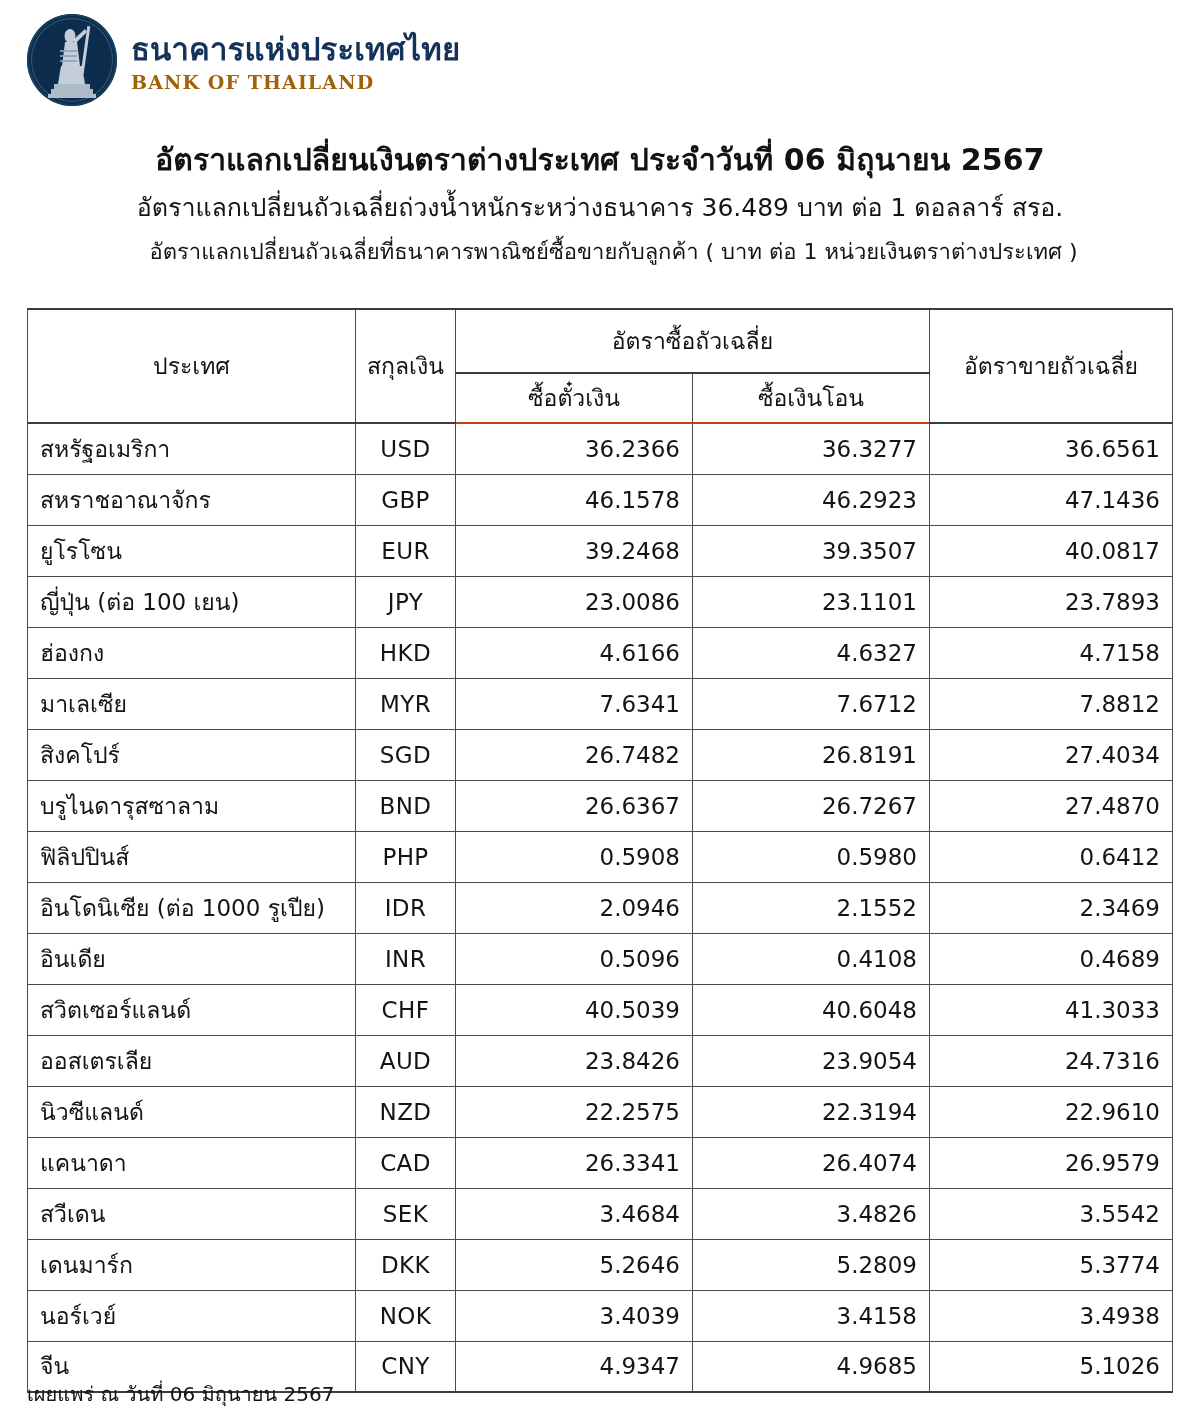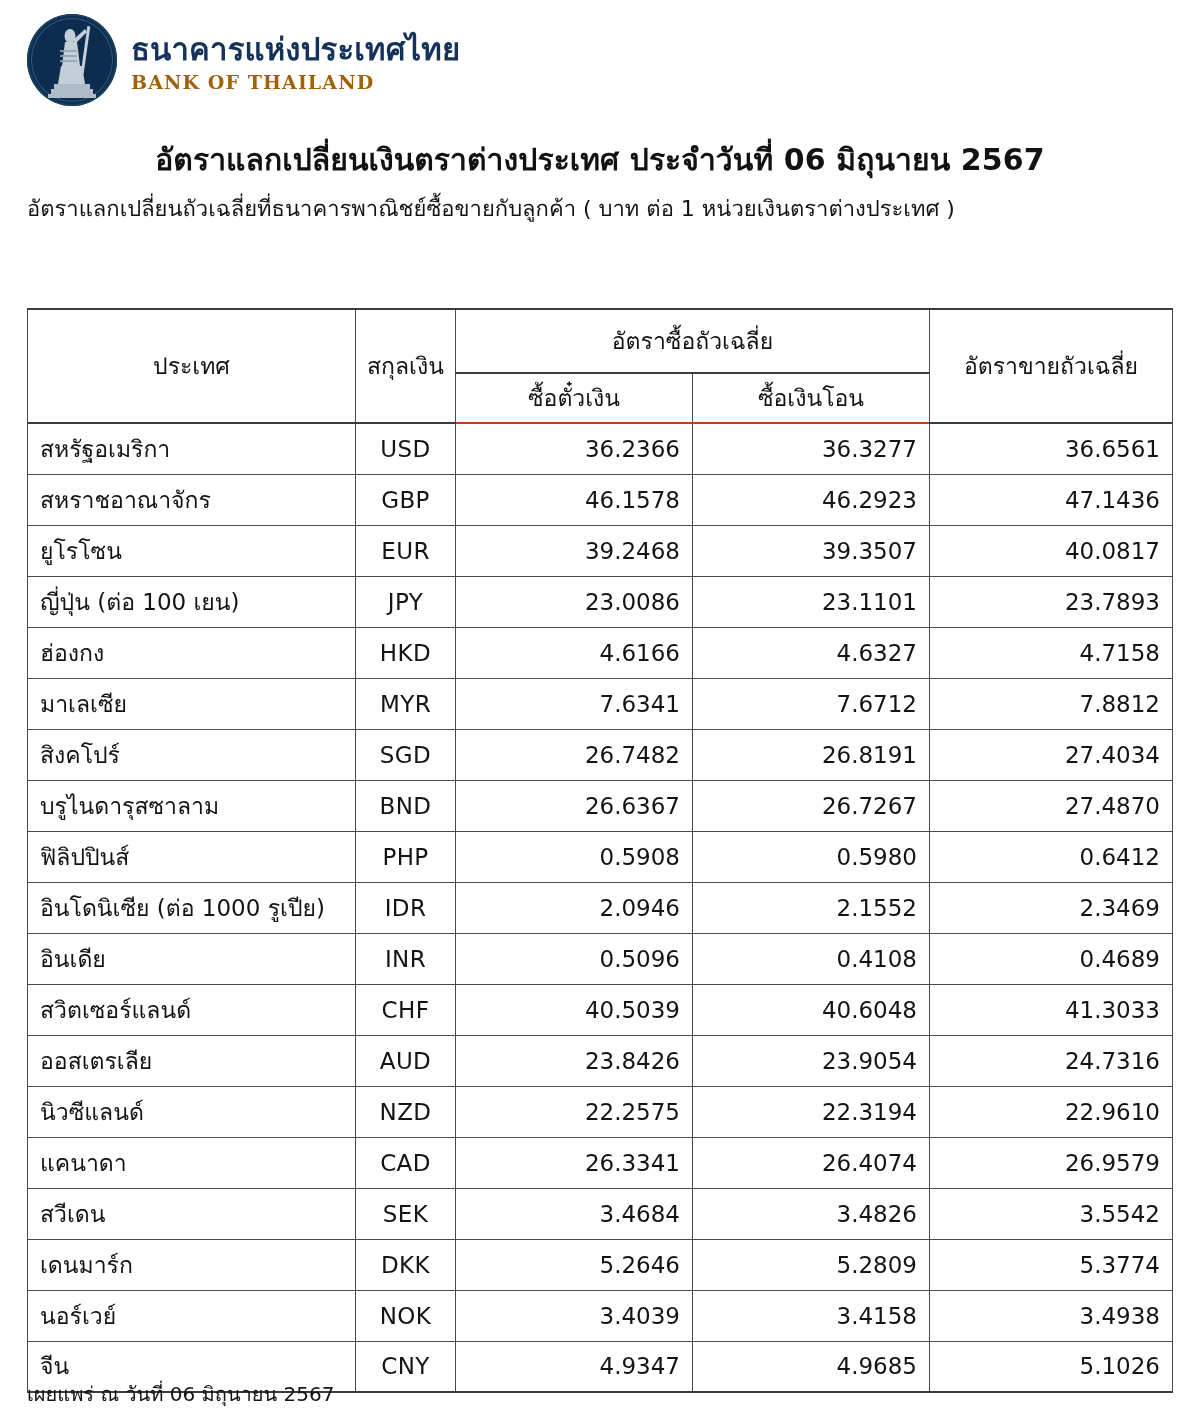--- a/index.html
+++ b/index.html
@@ -86,21 +86,21 @@
   }
   .title-2 {
     text-align: center;
     font-size: 25px;
     font-weight: 400;
     color: #141414;
     margin-top: 10px;
     line-height: 1.35;
   }
   .title-3 {
-    text-align: left;
+    text-align: center;
     font-size: 22px;
     font-weight: 400;
     color: #141414;
     margin-top: 14px;
     padding-left: 27px;
     line-height: 1.3;
   }
 
   
   .table-wrap {
@@ -201,20 +201,21 @@
       </svg>
     </div>
     <div class="wordmark">
       <div class="th">ธนาคารแห่งประเทศไทย</div>
       <div class="en">BANK OF THAILAND</div>
     </div>
   </div>
 
   <div class="title-block">
     <div class="title-1">อัตราแลกเปลี่ยนเงินตราต่างประเทศ ประจำวันที่ 06 มิถุนายน 2567</div>
+    <div class="title-2">อัตราแลกเปลี่ยนถัวเฉลี่ยถ่วงน้ำหนักระหว่างธนาคาร 36.489 บาท ต่อ 1 ดอลลาร์ สรอ.</div>
     <div class="title-3">อัตราแลกเปลี่ยนถัวเฉลี่ยที่ธนาคารพาณิชย์ซื้อขายกับลูกค้า ( บาท ต่อ 1 หน่วยเงินตราต่างประเทศ )</div>
   </div>
 
   <div class="table-wrap">
     <table class="fx">
       <thead>
         <tr class="hdr-top">
           <th class="hdr-country" rowspan="2">ประเทศ</th>
           <th class="hdr-currency" rowspan="2">สกุลเงิน</th>
           <th class="hdr-group" colspan="2">อัตราซื้อถัวเฉลี่ย</th>

